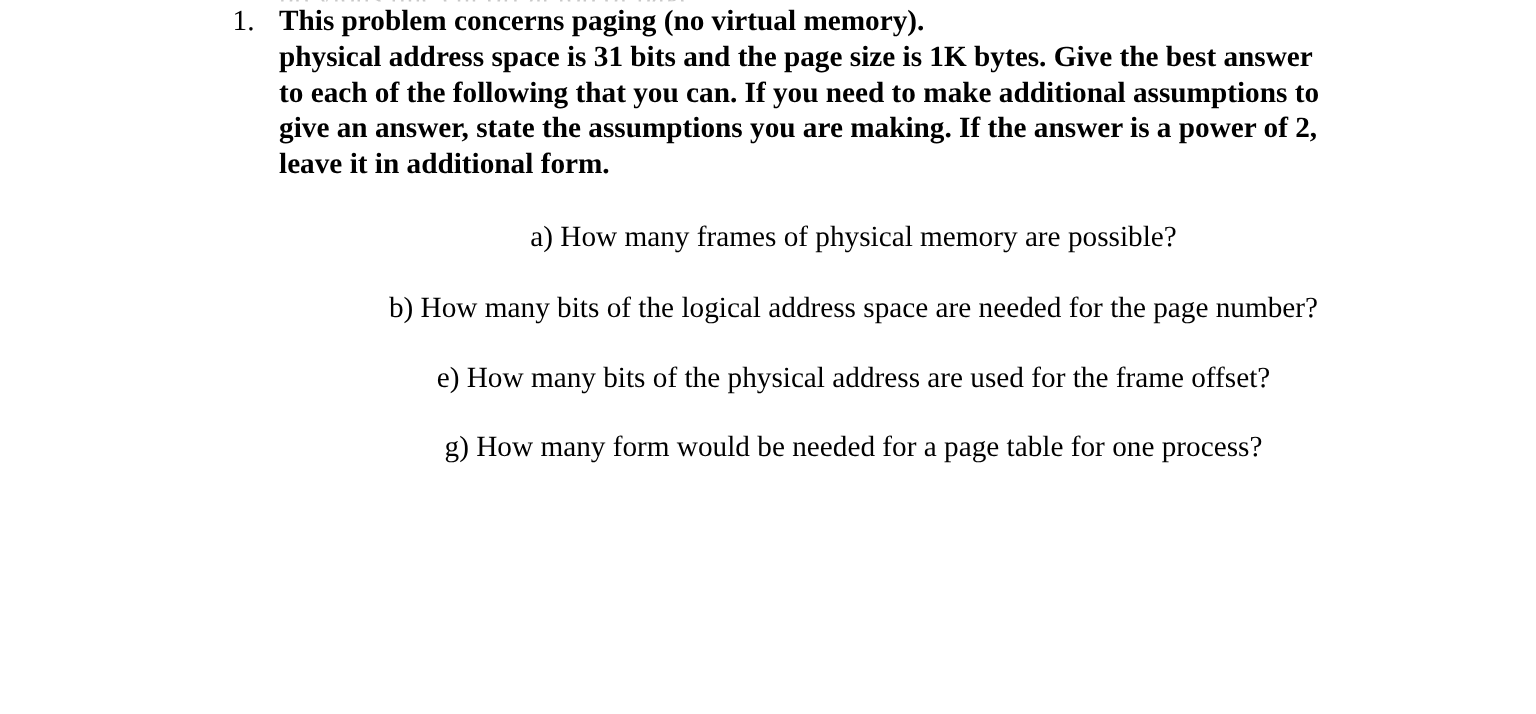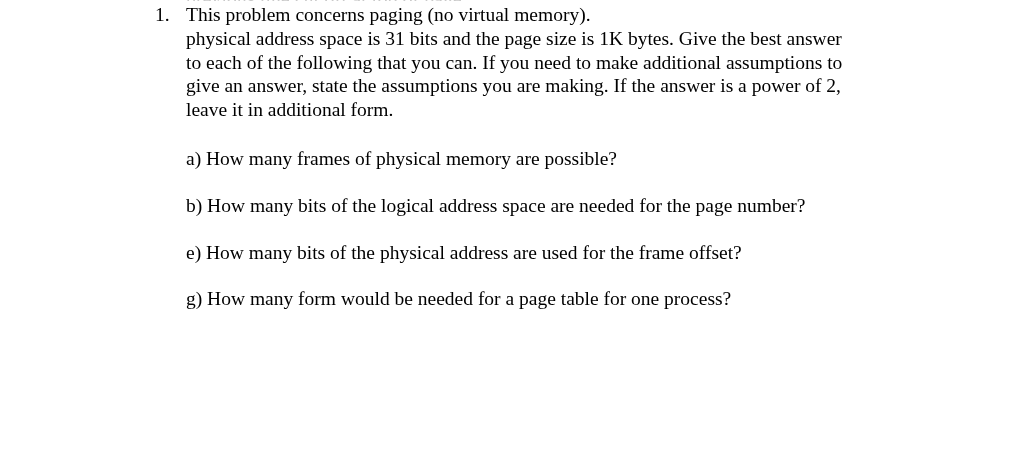--- a/index.html
+++ b/index.html
@@ -58,33 +58,35 @@
     font-size: 19.5px;
     line-height: 23.8px;
     text-align: left;
   }
 
   .problem-body {
     flex: 0 0 702px;
     width: 702px;
     font-size: 19.5px;
     line-height: 23.8px;
+    font-weight: bold;
   }
 
   .stmt-line {
     white-space: nowrap;
     font-size: 19.5px;
     line-height: 23.8px;
   }
 
   .sub-questions {
     position: absolute;
-    left: 186px;
+    left: 204px;
     top: 147px;
     width: 730px;
+    text-align: center;
   }
 
   .sub-question {
     font-size: 19.5px;
     line-height: 23.8px;
     height: 46.8px;
     white-space: nowrap;
   }
   .sub-question:last-child {
     height: auto;

